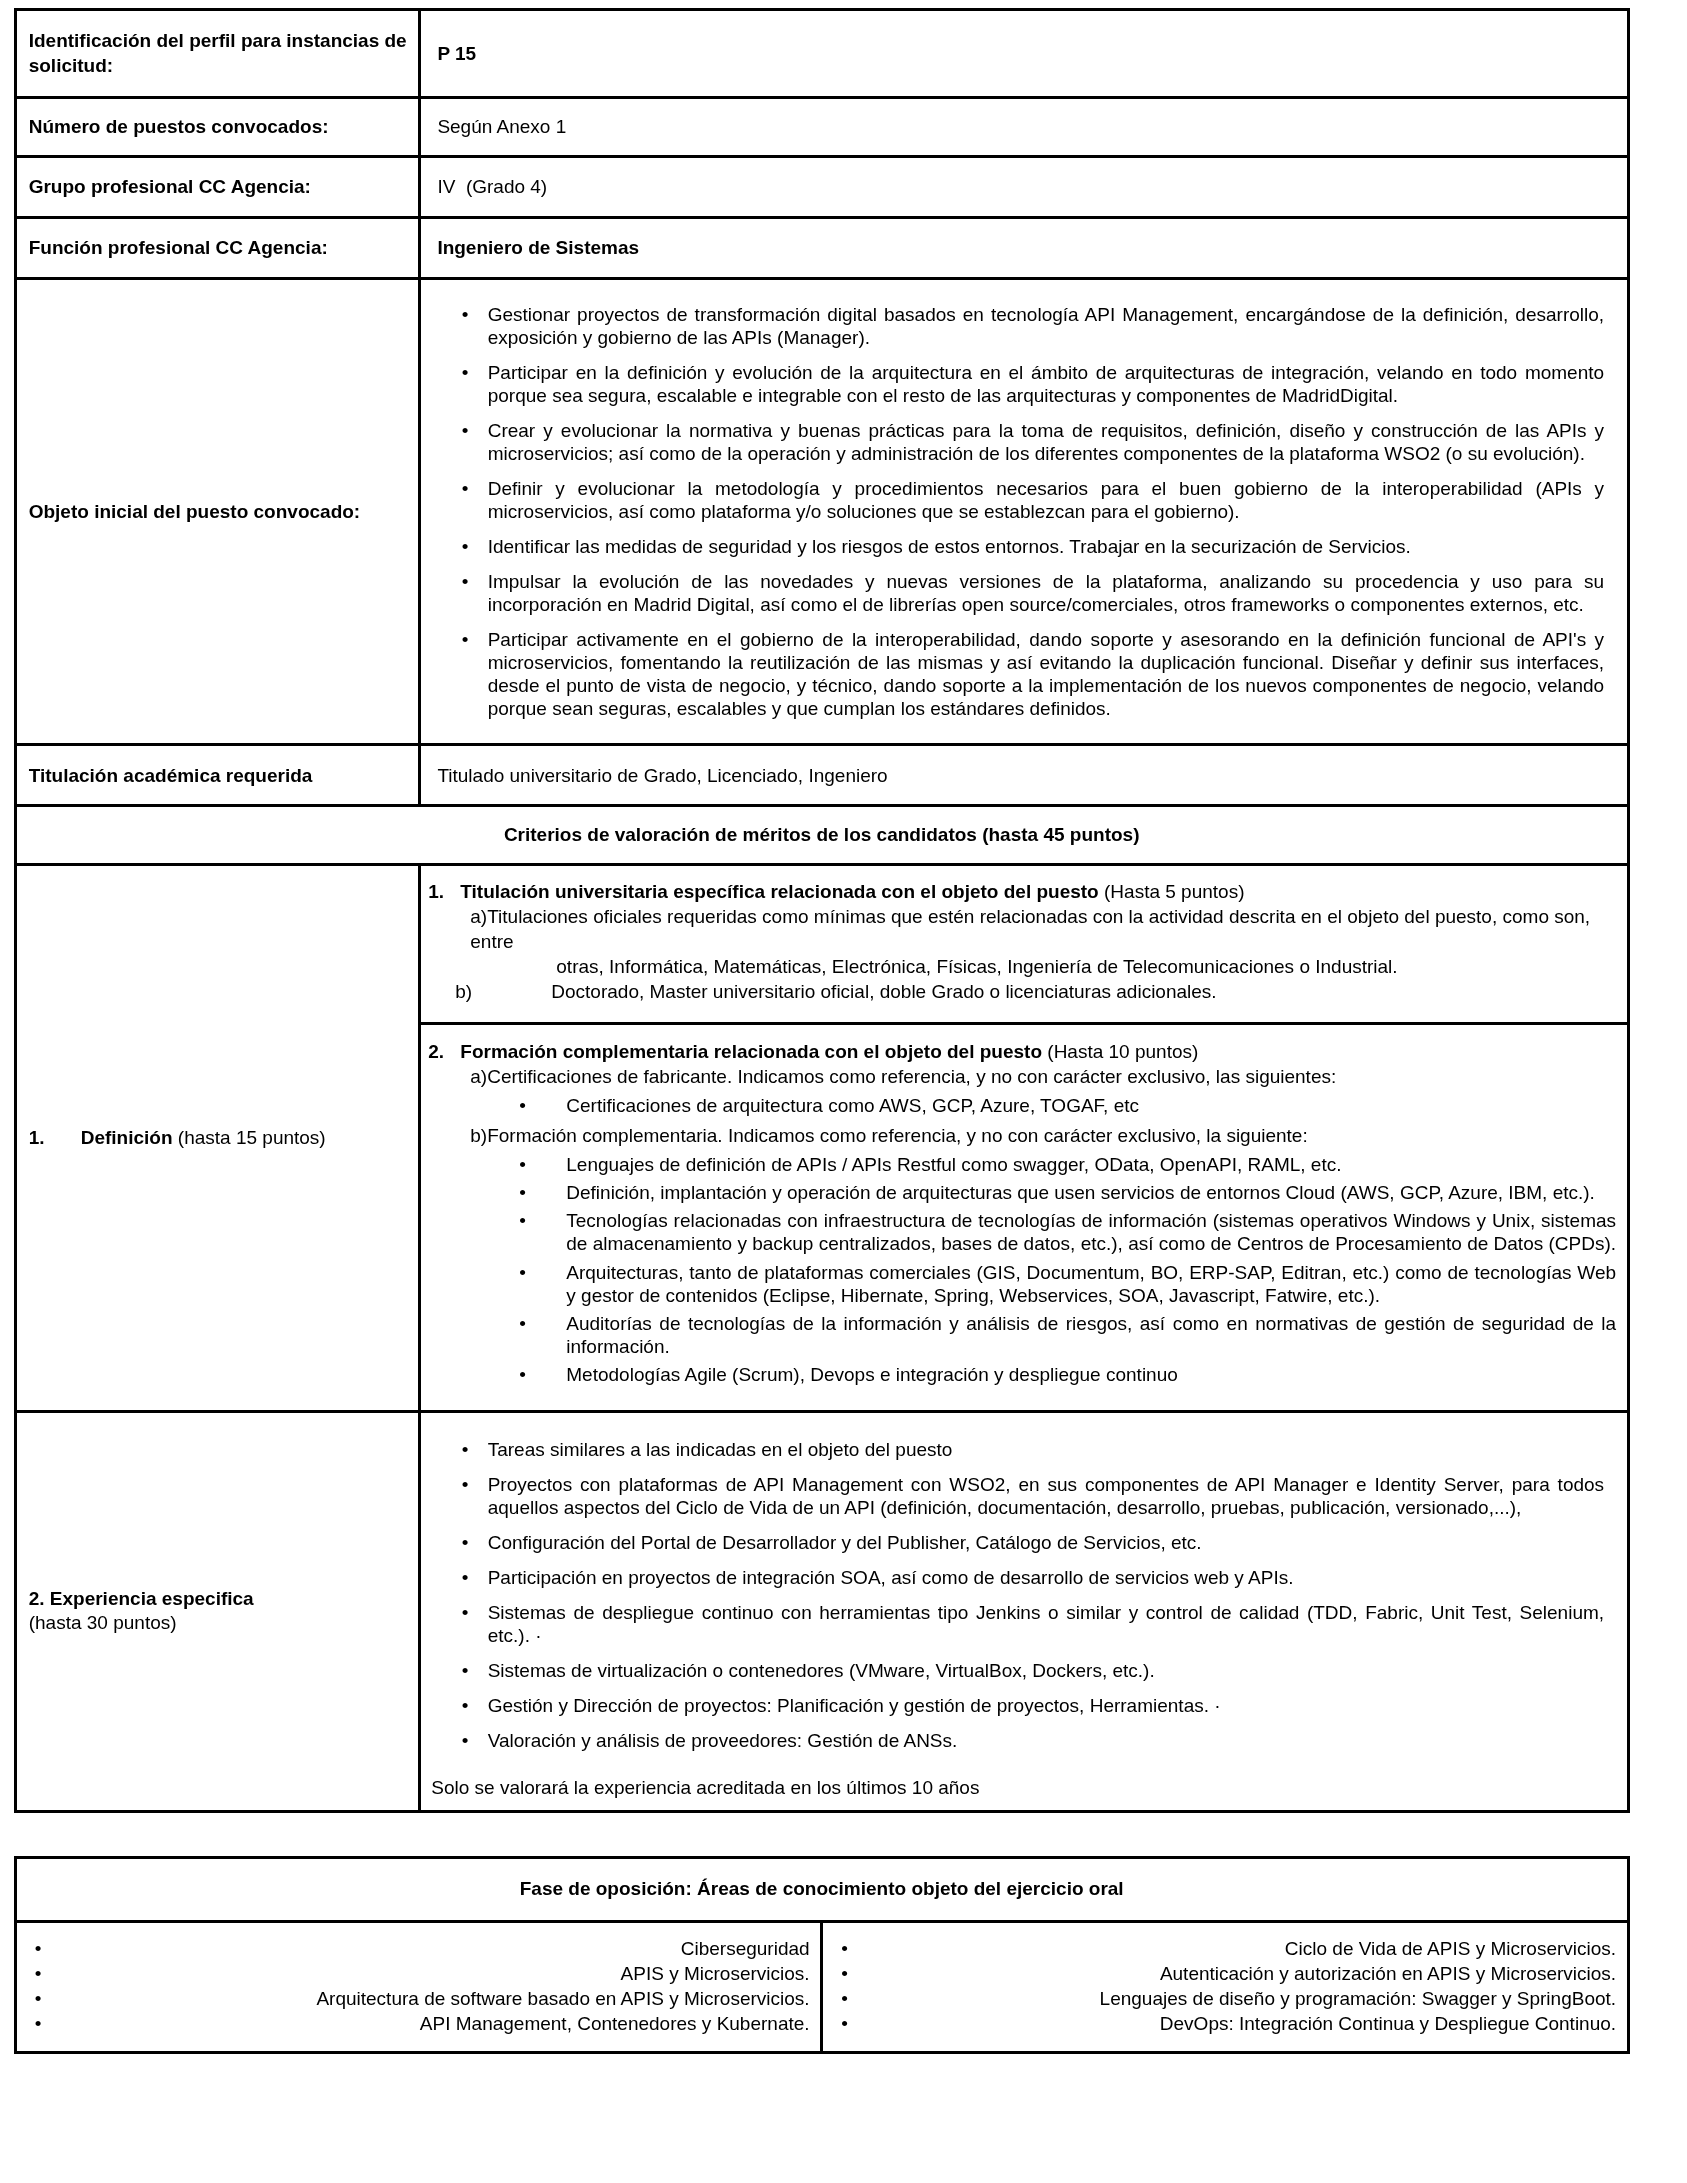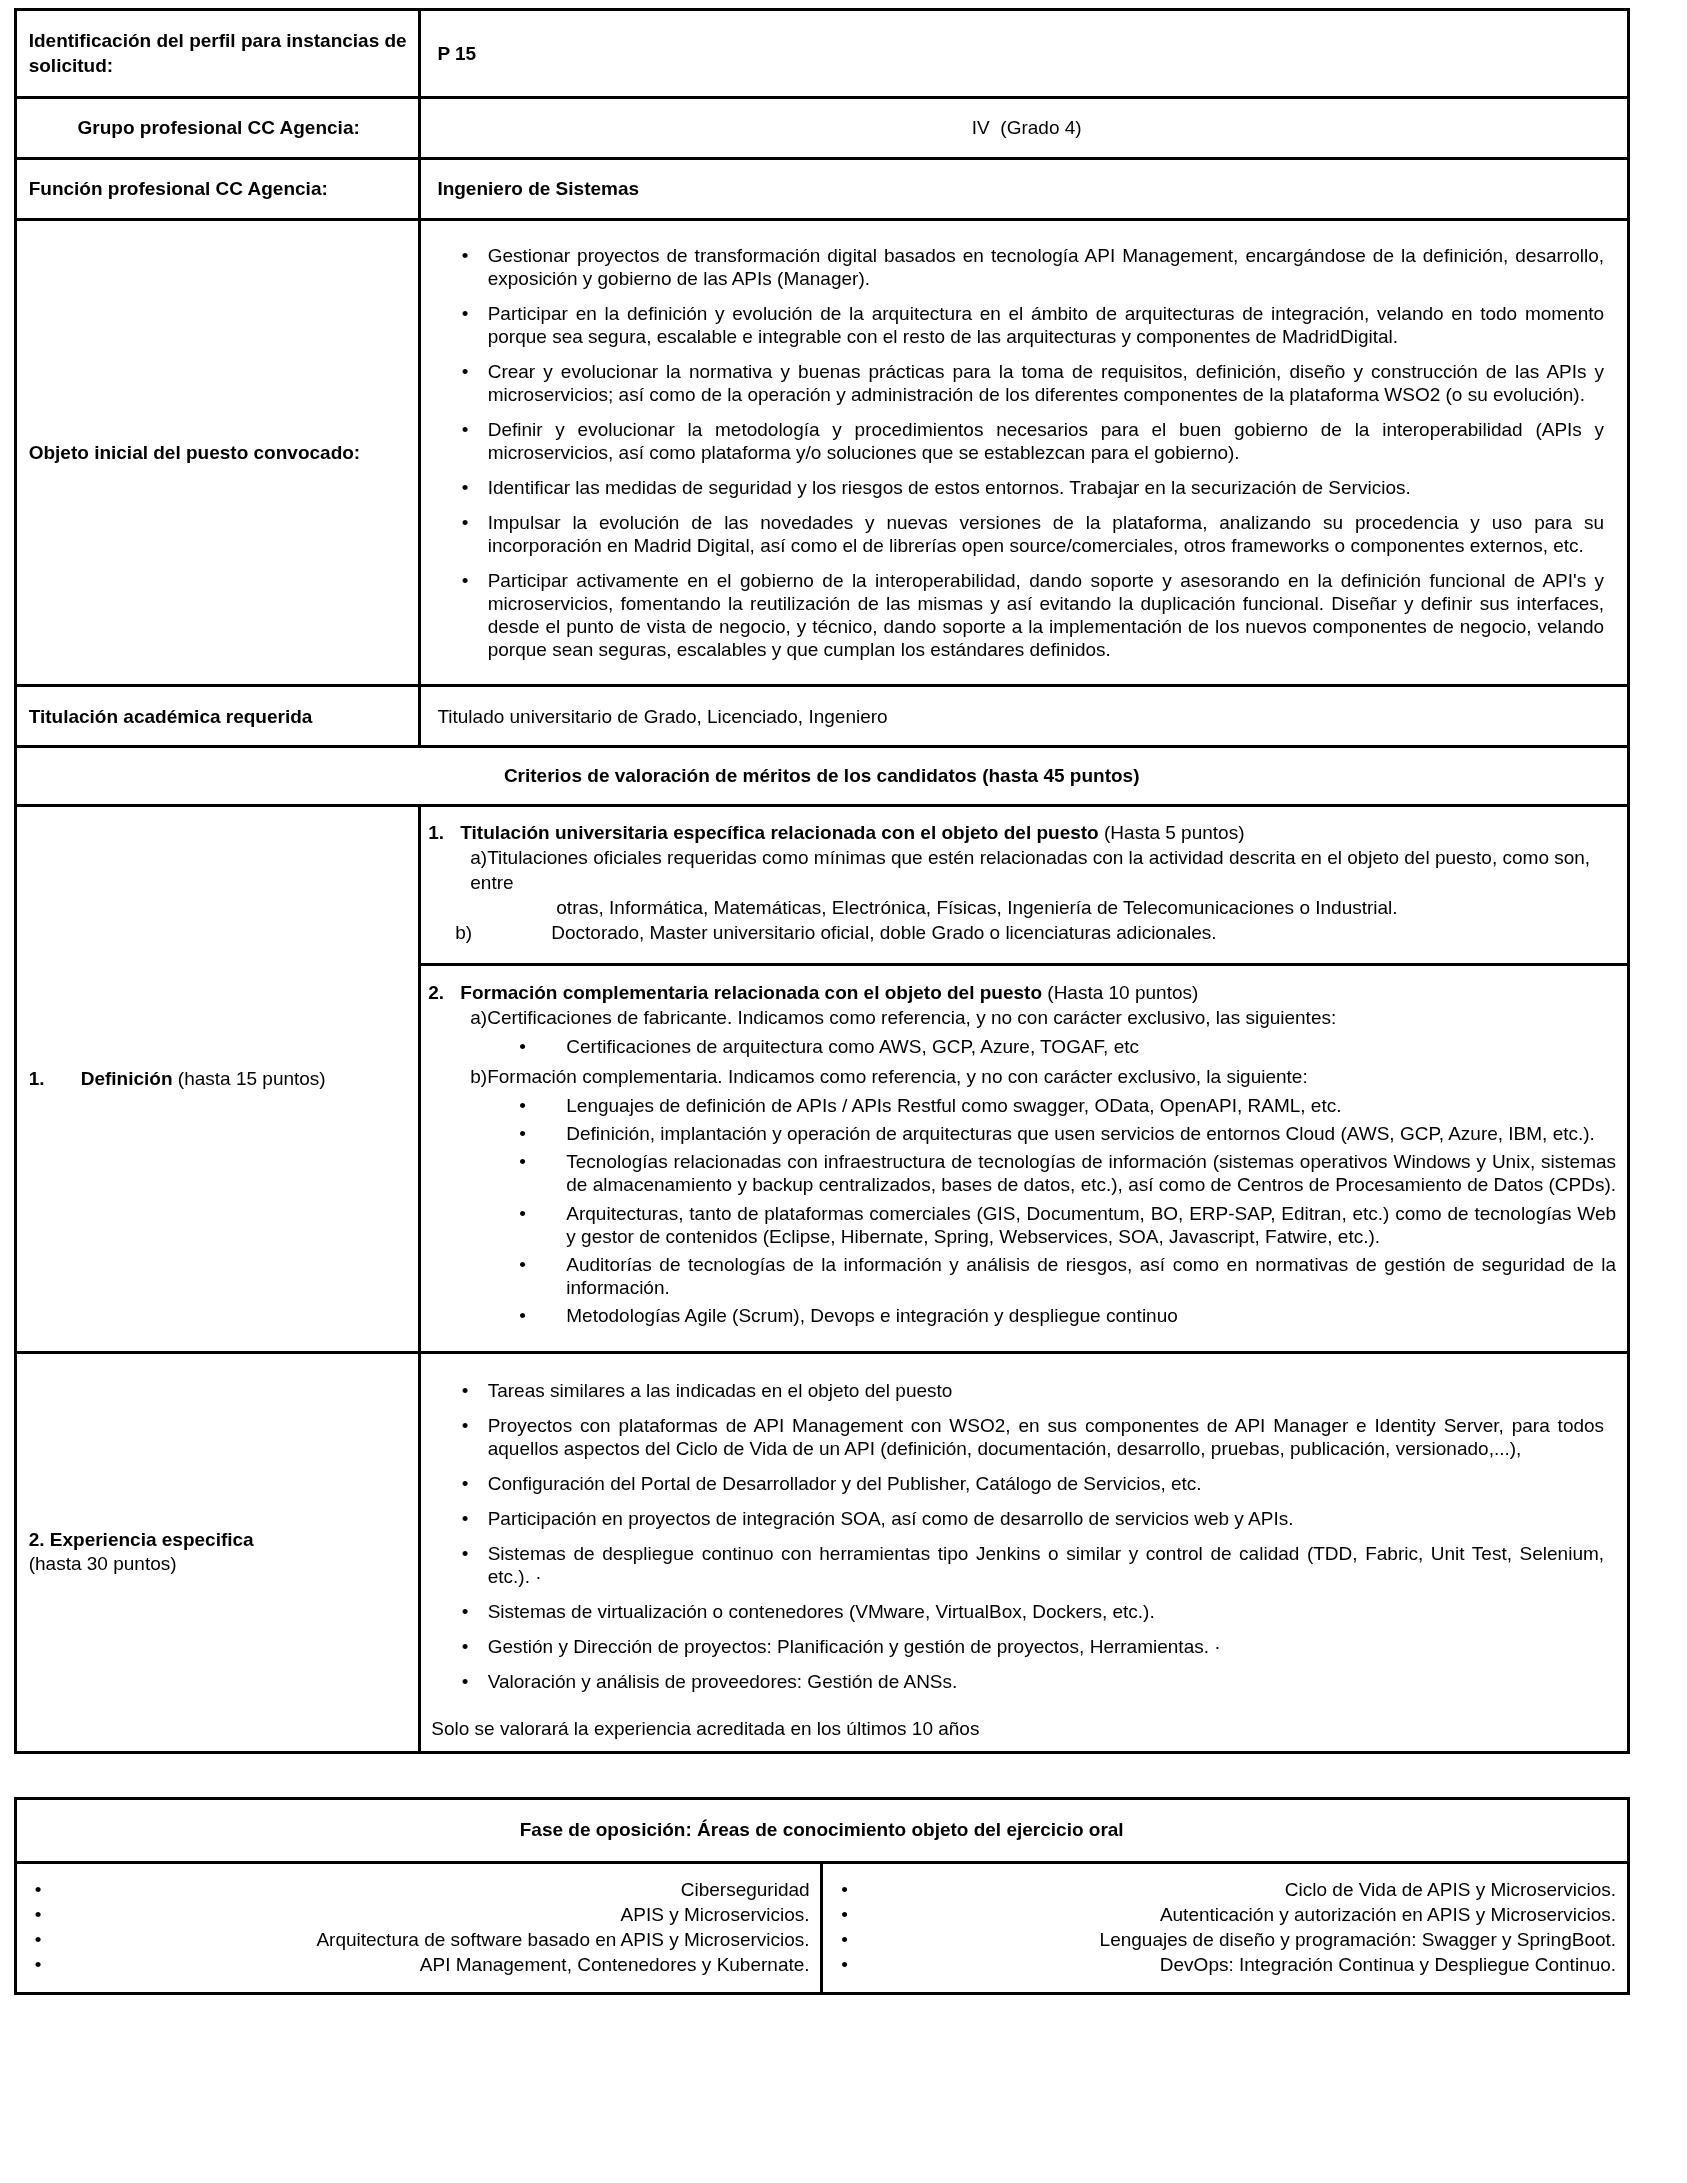--- a/index.html
+++ b/index.html
@@ -14,21 +14,21 @@
   
   .t1 .label-cell{
     width:380px;font-weight:bold;font-size:19px;line-height:25px;
     padding:6px 9px 6px 12px;
   }
   .t1 .value-cell{
     font-size:19px;line-height:23px;padding:6px 10.6px 6px 16.7px;white-space:pre-wrap;
   }
   .r1 td{height:73px;}
   .r2 td{height:44px;}
-  .r3 td{height:46px;text-align:center;}
+  .r3 td{height:46px;}
   .r4 td{height:46px;}
   .r6 td{height:46px;}
   .r7 td{height:46px;}
   .bold{font-weight:bold;}
   
   .bullets{list-style:none;margin:0;padding:0;}
   .bullets li{
     position:relative;padding-left:49px;font-size:19px;line-height:23px;
     text-align:justify;margin:12px;
   }
@@ -76,20 +76,24 @@
 </head>
 <body>
 
 <div class="doc">
 
   <table class="t1">
     <tbody>
         <tr class="r1">
       <td class="label-cell">Identificación del perfil para instancias de solicitud:</td>
       <td class="value-cell bold">P 15</td>
+    </tr>
+    <tr class="r2">
+      <td class="label-cell">Número de puestos convocados:</td>
+      <td class="value-cell">Según Anexo 1</td>
     </tr>
     <tr class="r3">
       <td class="label-cell">Grupo profesional CC Agencia:</td>
       <td class="value-cell">IV  (Grado 4)</td>
     </tr>
     <tr class="r4">
       <td class="label-cell">Función profesional CC Agencia:</td>
       <td class="value-cell bold">Ingeniero de Sistemas</td>
     </tr>
     <tr>

